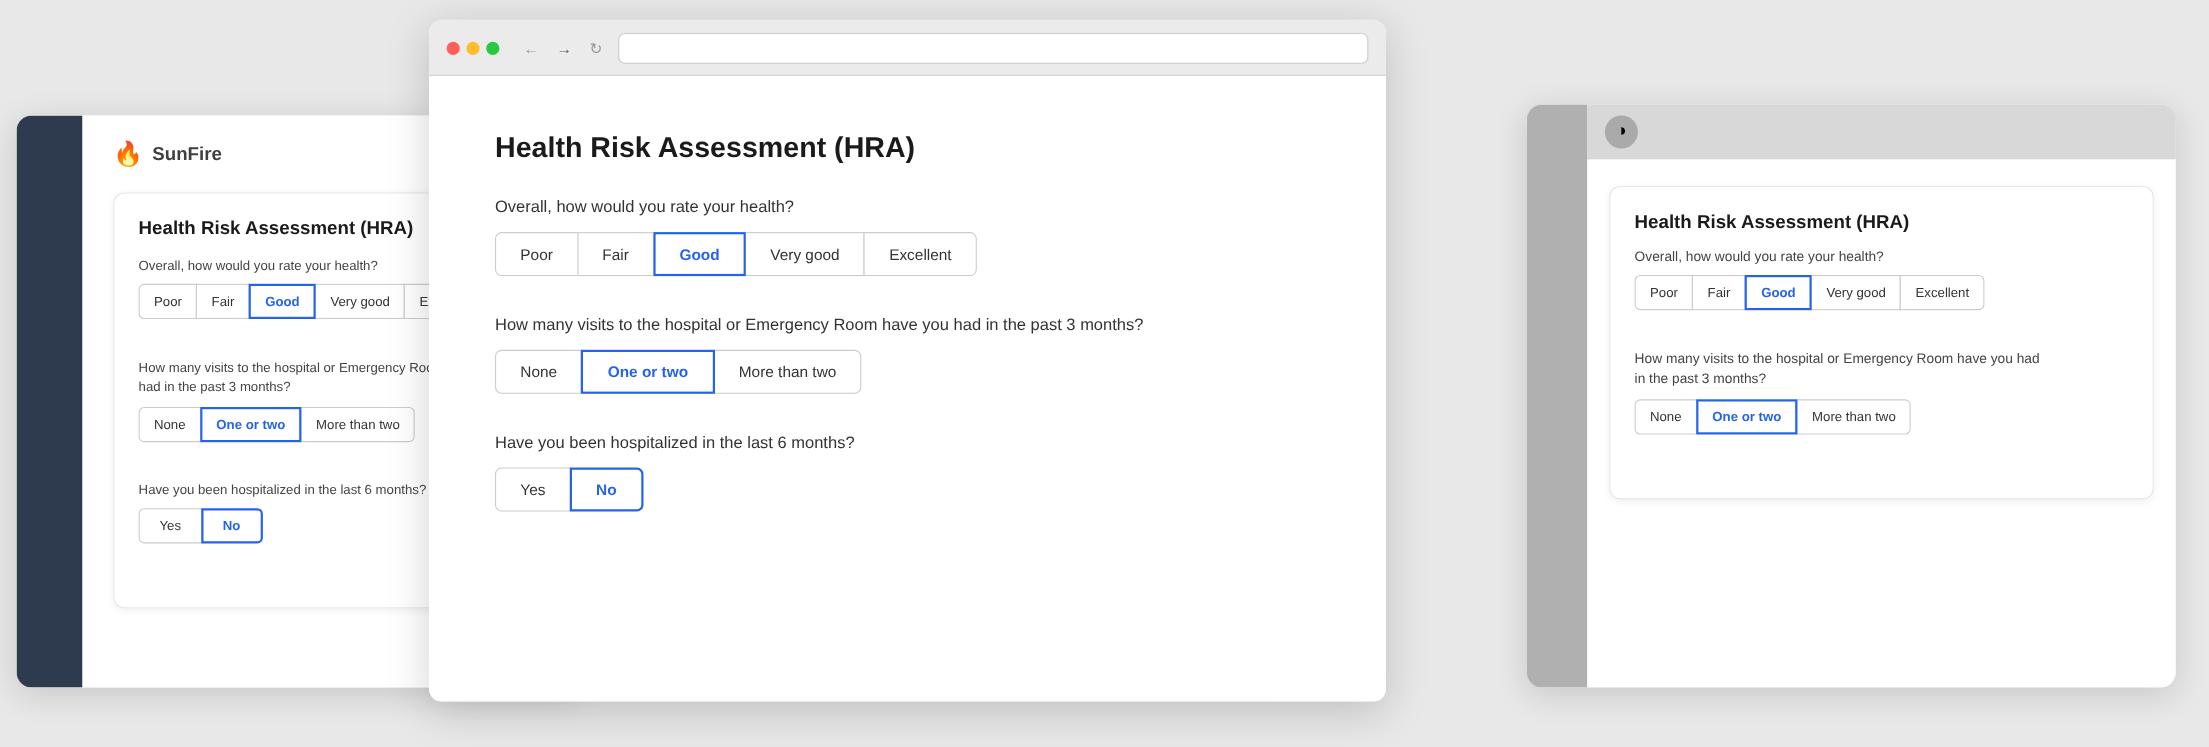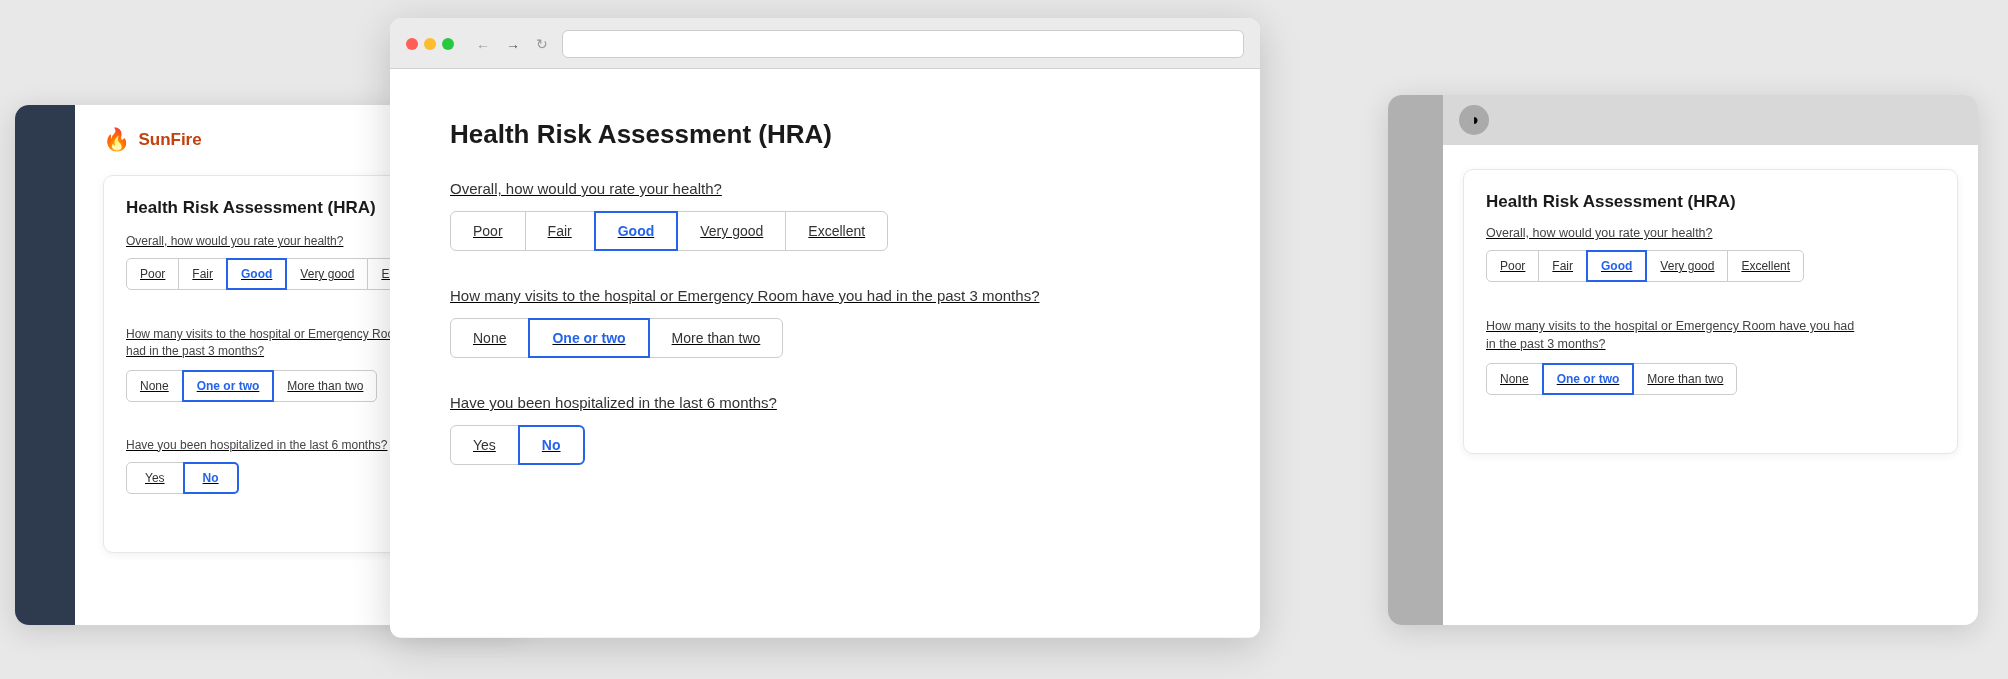--- a/index.html
+++ b/index.html
@@ -75,21 +75,20 @@
 
     
     .hra-title {
       font-size: 26px;
       font-weight: 700;
       color: #1a1a1a;
       margin-bottom: 30px;
     }
     .question-block {
       margin-bottom: 36px;
-      text-decoration: underline;
     }
     .question-text {
       font-size: 15px;
       color: #333;
       margin-bottom: 14px;
     }
     .button-group {
       display: flex;
       gap: 0;
     }
@@ -148,21 +147,21 @@
       align-items: center;
       gap: 8px;
       margin-bottom: 22px;
     }
     .sunfire-flame {
       font-size: 22px;
     }
     .sunfire-text {
       font-size: 17px;
       font-weight: 700;
-      color: #c2410c;
+      color: #404040;
     }
     .left-card-inner {
       background: white;
       border-radius: 10px;
       border: 1px solid #e5e7eb;
       padding: 22px 22px;
       box-shadow: 0 2px 8px rgba(0,0,0,0.06);
     }
     .left-hra-title {
       font-size: 17px;

